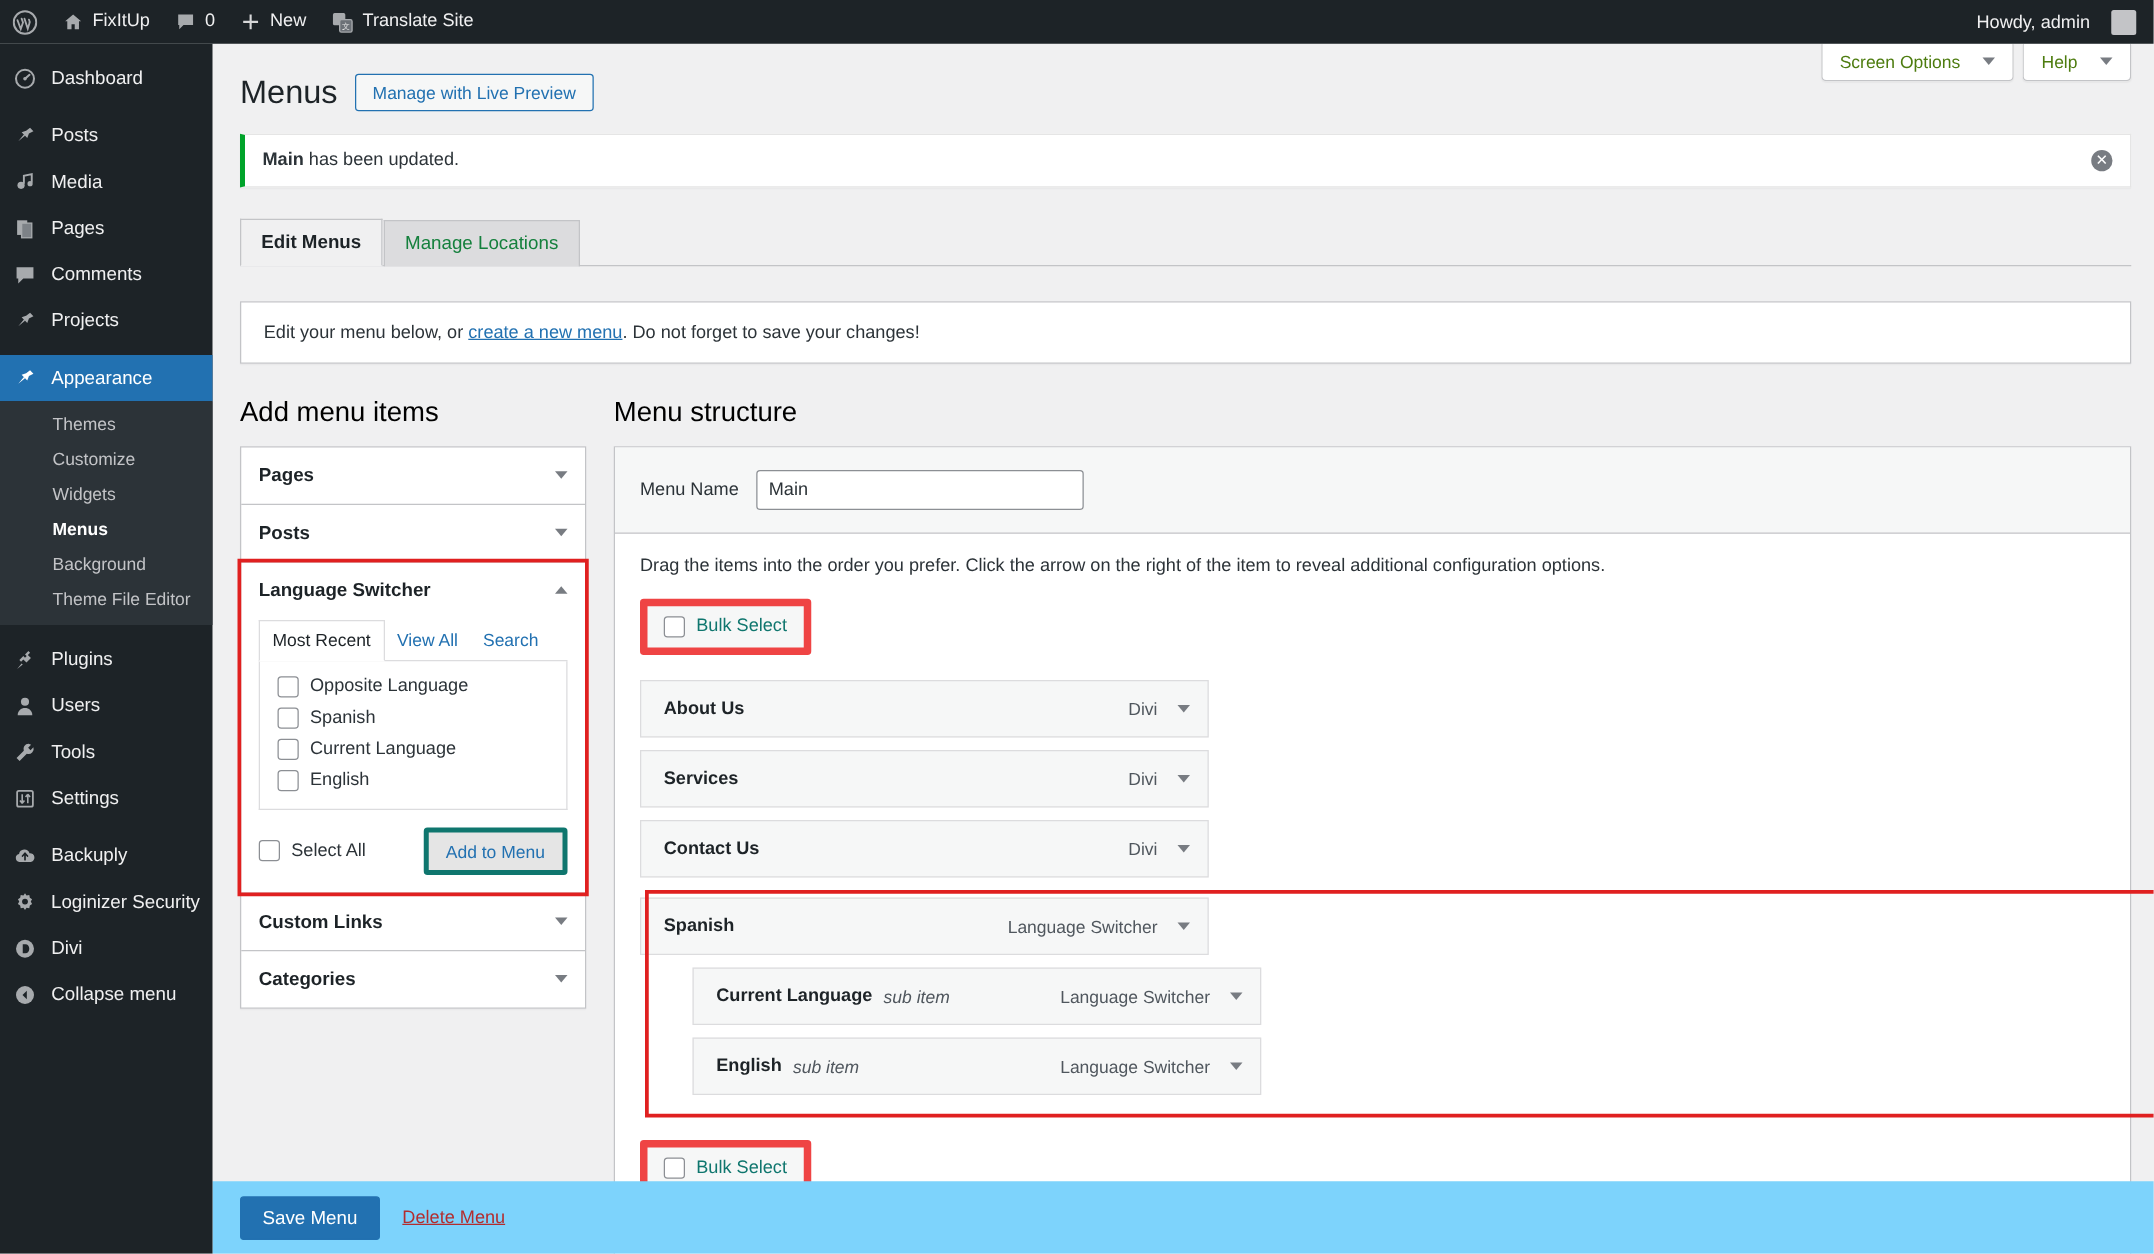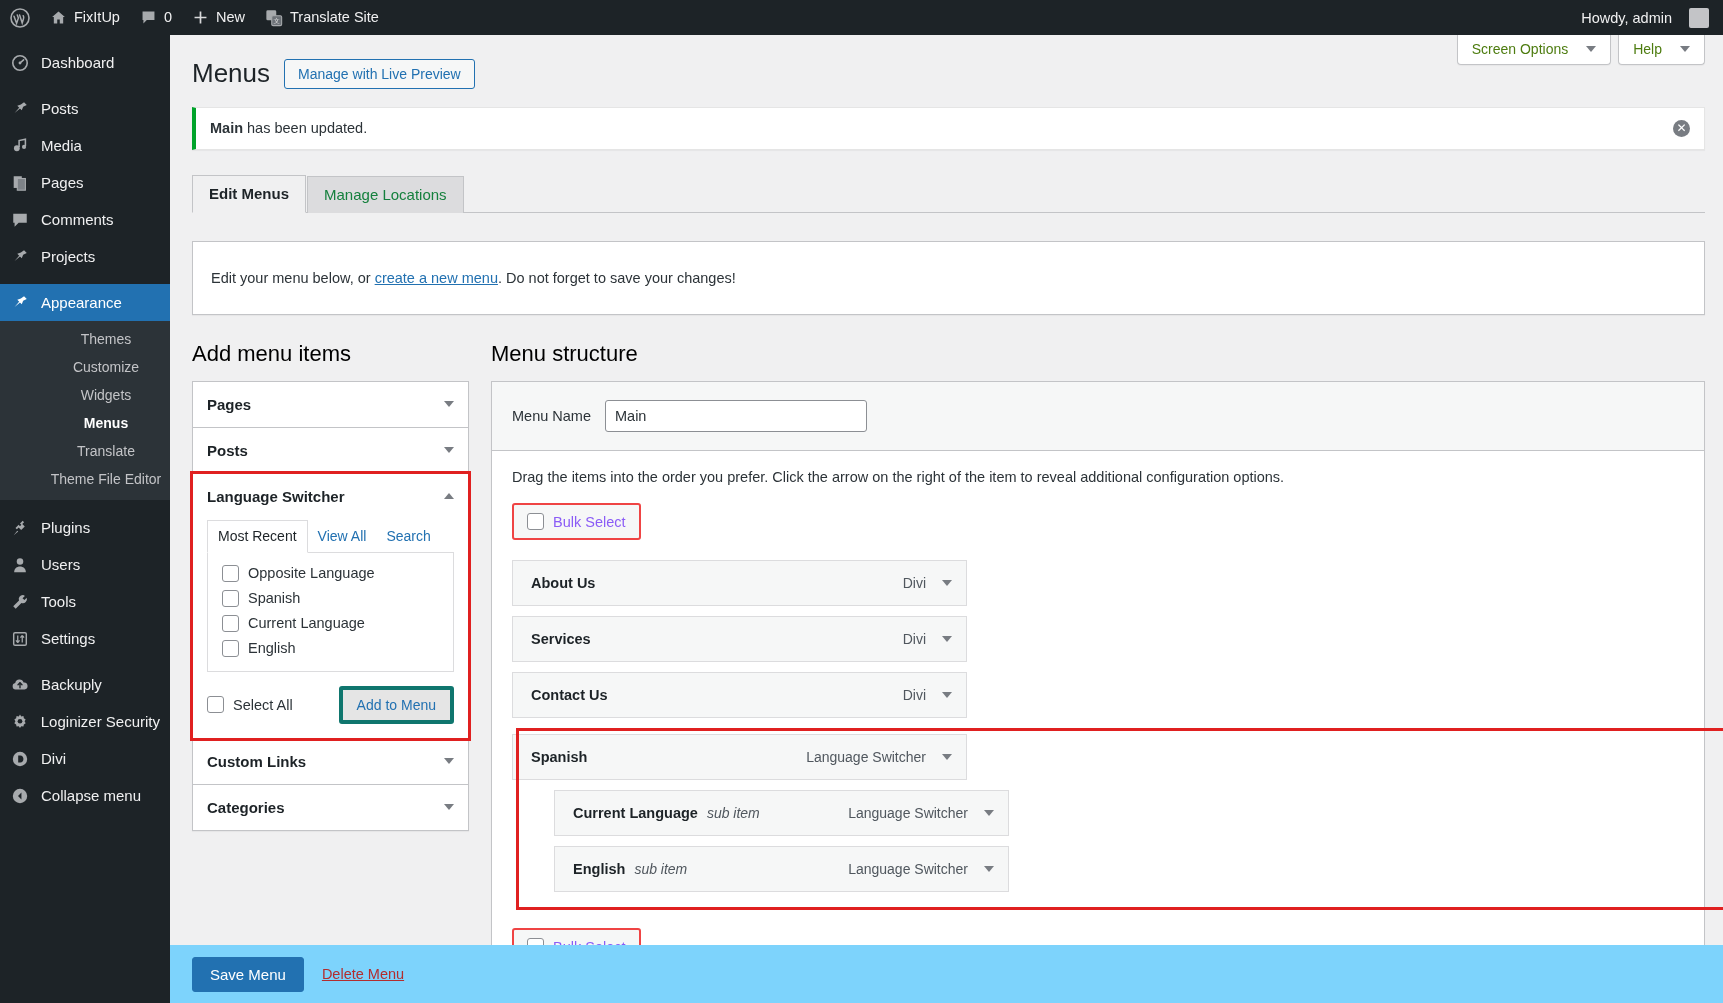--- a/index.html
+++ b/index.html
@@ -45,21 +45,20 @@
     color: #f0f0f1; white-space: nowrap;
   }
   .menu-item .ic { width: 22px; display: flex; justify-content: center; }
   .menu-item.current {
     background: #2271b1; color: #fff; font-weight: normal;
   }
   .submenu { background: #2c3338; padding: 4px 0 7px 0; }
   .submenu .sub-item {
     padding: 6px 0 6px 42px; font-size: 14px; color: #c3c4c7;
     white-space: nowrap;
-    text-align: center;
   }
   .submenu .sub-item.active { color: #fff; font-weight: bold; }
 
   
   #content {
     position: absolute; top: 35px; left: 170px;
     width: 1553px; height: 968px;
     background: #f0f0f1;
     overflow: hidden;
   }
@@ -114,21 +113,21 @@
   .nav-tab {
     border: 1px solid #c3c4c7; border-bottom: none;
     background: #dcdcde; color: #15803d;
     padding: 9px 16px 10px 16px; font-size: 15px;
     margin-right: 1px; position: relative; top: 1px; cursor: pointer;
   }
   .nav-tab.active { background: #f0f0f1; color: #1d2327; font-weight: bold; border-bottom: 1px solid #f0f0f1; }
 
   .instructions {
     background: #fff; border: 1px solid #c3c4c7;
-    padding: 28px 18px; font-size: 14.5px; color: #2c3338;
+    padding: 16px 18px; font-size: 14.5px; color: #2c3338;
     box-shadow: 0 1px 1px rgba(0,0,0,.04);
     margin-bottom: 26px;
   }
   a.lnk { color: #2271b1; text-decoration: underline; cursor: pointer; }
 
   .cols { display: flex; gap: 22px; align-items: flex-start; }
   .col-left { width: 277px; flex: none; }
   .col-right { flex: 1; }
 
   h2.section-h { font-size: 22px; font-weight: 400; color: #000000; margin-bottom: 14px; }
@@ -185,23 +184,23 @@
   }
   .ms-namerow label { font-size: 14.5px; color: #2c3338; }
   .ms-namerow input {
     width: 262px; padding: 7px 9px; font-size: 14.5px; color: #2c3338;
     border: 1px solid #8c8f94; border-radius: 3px; background: #fff;
     font-family: "Liberation Sans", sans-serif;
   }
   .ms-body { padding: 18px 20px 22px 20px; }
   .ms-hint { font-size: 14.5px; color: #2c3338; margin-bottom: 18px; }
   .bulk-btn {
-    display: inline-flex; align-items: flex-end; gap: 9px;
-    border: 2px solid #ef4444; background: #f6f7f7; border-radius: 3px;
-    padding: 8px 13px; font-size: 14.5px; color: #8b5cf6; cursor: pointer;
+    display: inline-flex; align-items: flex-start; gap: 9px;
+    border: 6px solid #ef4444; background: #f6f7f7; border-radius: 3px;
+    padding: 8px 13px; font-size: 14.5px; color: #0f766e; cursor: pointer;
   }
   .mi-list { margin: 20px 0 0 0; }
   .mi {
     background: #f6f7f7; border: 1px solid #dcdcde;
     display: flex; align-items: center;
     padding: 14px 14px 14px 18px; margin-bottom: 10px;
     width: 455px;
   }
   .mi.level1 { margin-left: 42px; width: 455px; }
   .mi .mi-title { font-size: 14.5px; font-weight: bold; color: #1d2327; }
@@ -356,21 +355,21 @@
         </svg>
     </span>
     <span>Appearance</span>
   </div>
 
   <div class="submenu">
     <div class="sub-item">Themes</div>
     <div class="sub-item">Customize</div>
     <div class="sub-item">Widgets</div>
     <div class="sub-item active">Menus</div>
-    <div class="sub-item">Translate</div>
+    <div class="sub-item">Background</div>
     <div class="sub-item">Theme File Editor</div>
   </div>
 
   <div class="menu-gap"></div>
 
   <div class="menu-item">
     <span class="ic">
       <svg width="18" height="18" viewBox="0 0 20 20">
           <path d="M13 2l1.5 1.5-2 2 2.8 2.8-4 4L8.5 9.5l-2 2L5 10l3.5-3.5 1.5 1.5 1.5-1.5L10 5z" fill="#a7aaad"></path>
           <path d="M7 13l-4 5 5-4z" fill="#a7aaad"></path>

